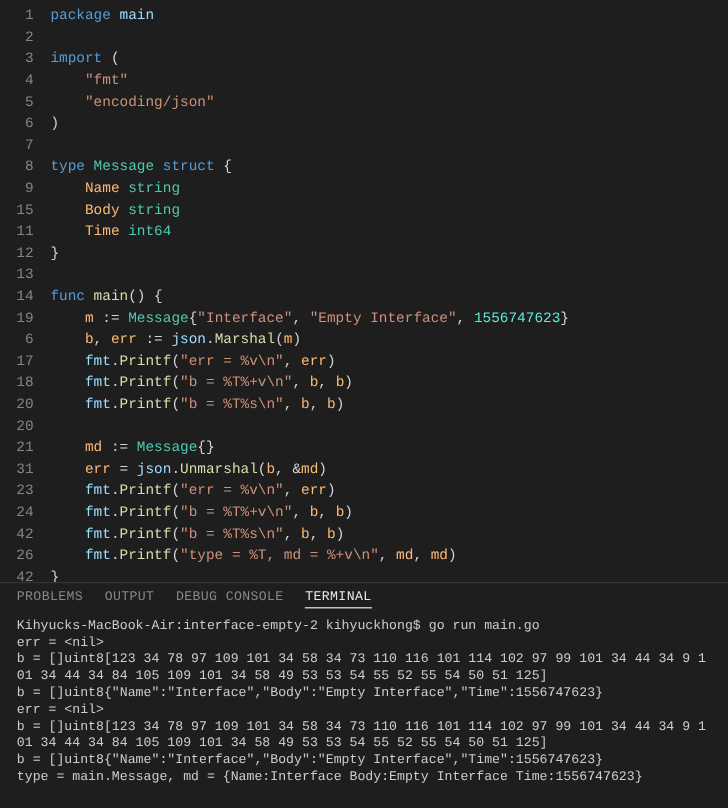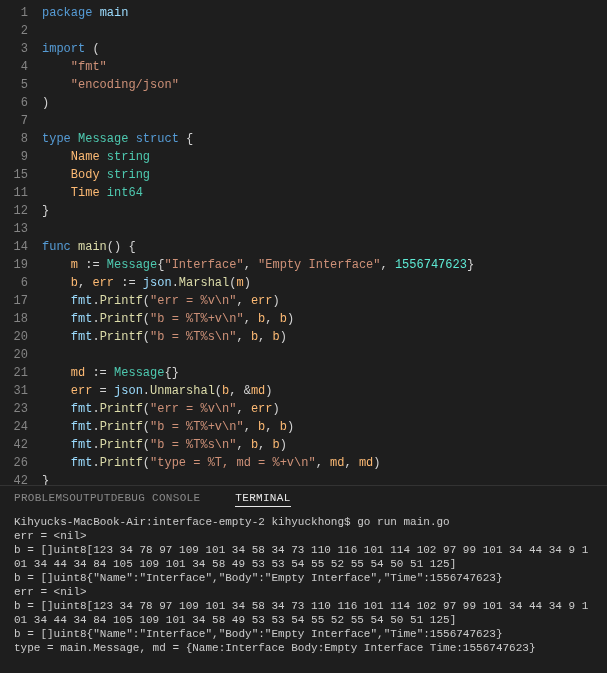--- a/index.html
+++ b/index.html
@@ -42,27 +42,28 @@
   .punc { color: #d4d4d4; }
   .panel {
     border-top: 1px solid #333;
     background: #1e1e1e;
     height: 188px;
     display: flex;
     flex-direction: column;
   }
   .tabs {
     display: flex;
+    gap: 18px;
     padding: 6px 14px 6px 14px;
     font-size: 11px;
     color: #888;
     letter-spacing: 0.3px;
   }
   .tab { cursor: pointer; }
-  .tab.active { color: #e8e8e8; border-bottom: 1px solid #e8e8e8; padding-bottom: 2px; margin-left: 35px; }
+  .tab.active { color: #e8e8e8; border-bottom: 1px solid #e8e8e8; padding-bottom: 2px; }
   .terminal {
     flex: 1;
     padding: 2px 14px 8px 14px;
     font-size: 11px;
     line-height: 14px;
     color: #cccccc;
     white-space: pre-wrap;
     word-break: break-all;
     overflow: hidden;
   }

